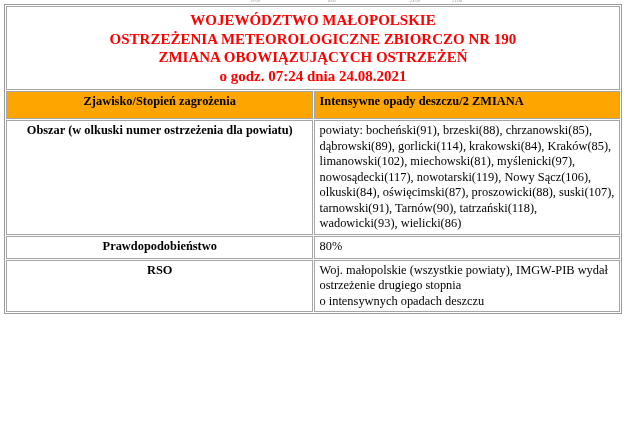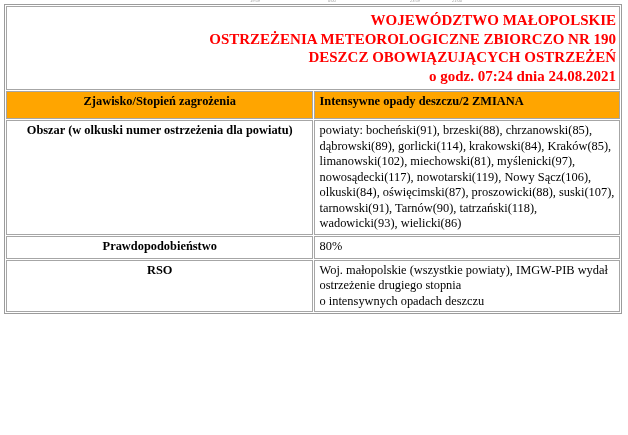--- a/index.html
+++ b/index.html
@@ -37,21 +37,21 @@
     border: 1px solid #a6a6a6;
     vertical-align: top;
     font-size: 12.4px;
     line-height: 15.5px;
     color: #000000;
     padding: 2px 4px 2px 5px;
     overflow: hidden;
   }
 
   th.doc-header {
-    text-align: right;
+    text-align: center;
     vertical-align: middle;
     height: 76px;
     padding: 3px;
   }
   .title-line {
     font-weight: bold;
     font-size: 15px;
     line-height: 18.5px;
     color: var(--title-color, #ff0000);
     white-space: nowrap;
@@ -77,21 +77,21 @@
     <span class="top-mark" style="left: 410px;">23:59</span>
     <span class="top-mark" style="left: 452px;">21:00</span>
   </div>
 
 <table class="warning-table">
   <thead>
     <tr>
       <th class="doc-header" colspan="2">
         <div class="title-line">WOJEWÓDZTWO MAŁOPOLSKIE</div>
         <div class="title-line">OSTRZEŻENIA METEOROLOGICZNE ZBIORCZO NR 190</div>
-        <div class="title-line">DESZCZ OBOWIĄZUJĄCYCH OSTRZEŻEŃ</div>
+        <div class="title-line">ZMIANA OBOWIĄZUJĄCYCH OSTRZEŻEŃ</div>
         <div class="title-line">o godz. 07:24 dnia 24.08.2021</div>
       </th>
     </tr>
   </thead>
   <tbody>
       <tr class="r-zjawisko">
         <td class="label-cell">Zjawisko/Stopień zagrożenia</td>
         <td class="value-cell">Intensywne opady deszczu/2 ZMIANA</td>
       </tr>
       <tr class="r-obszar">

